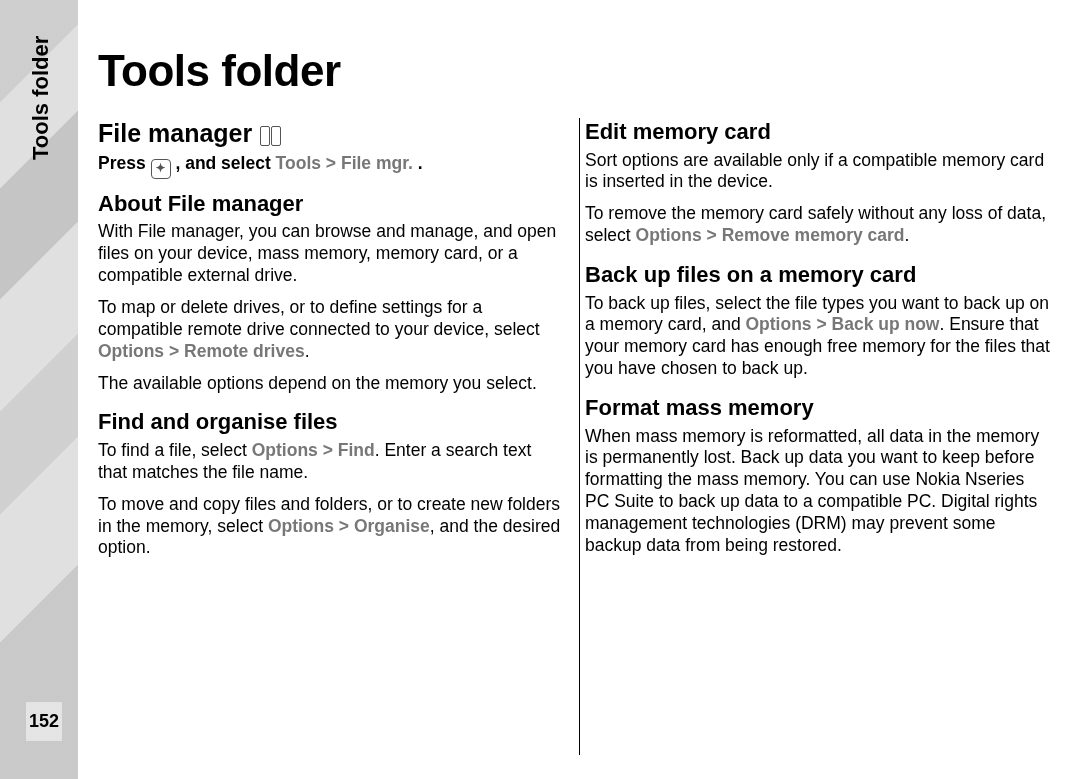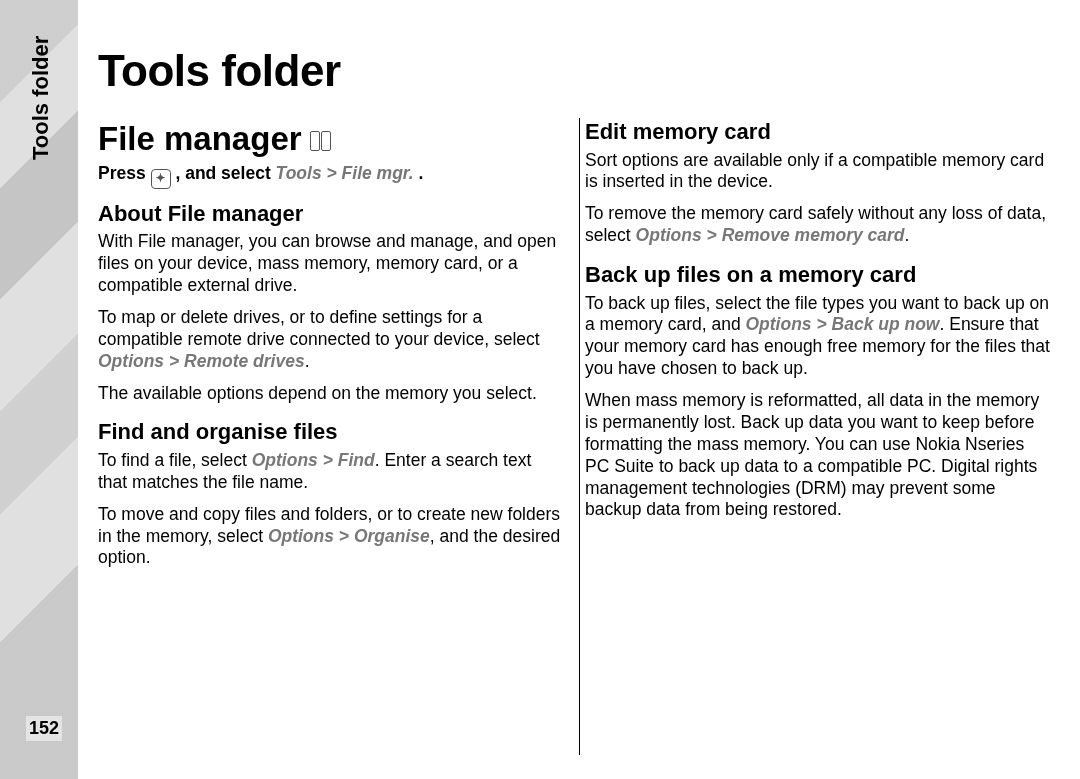--- a/index.html
+++ b/index.html
@@ -8,40 +8,40 @@
   .deco-strip {
     width: 78px; height: 779px; flex-shrink: 0;
     background:
       linear-gradient(135deg, rgba(0,0,0,0.08) 0 12%, transparent 12% 22%, rgba(0,0,0,0.12) 22% 35%, transparent 35% 48%, rgba(0,0,0,0.07) 48% 60%, transparent 60% 75%, rgba(0,0,0,0.1) 75% 100%),
       #e0e0e0;
     position: relative;
   }
   .page-num {
     position: absolute; left: 26px; bottom: 38px;
     font-size: 18px; font-weight: bold; color: #000;
-    background: rgba(255,255,255,0.5); padding: 2px 3px;
+    background: rgba(255,255,255,0.5); padding: 9px 3px;
   }
   .side-label {
     position: absolute; left: 28px; top: 160px;
     transform: rotate(-90deg); transform-origin: left top;
     font-size: 22px; font-weight: bold; white-space: nowrap; color: #000;
   }
   .page {
     flex: 1; padding: 46px 30px 24px 20px;
     display: flex; flex-direction: column;
   }
   h1 { font-size: 44px; font-weight: bold; letter-spacing: -0.5px; margin-bottom: 22px; }
   .columns { display: flex; gap: 0; flex: 1; }
   .col { flex: 1; padding-right: 16px; font-size: 17.5px; line-height: 1.25; }
   .col + .col { border-left: 1.5px solid #000; padding-left: 5px; padding-right: 0; }
-  h2 { font-size: 33px; font-weight: bold; margin-bottom: 4px; display: flex; align-items: center; gap: 8px;}
+  h2 { font-size: 25px; font-weight: bold; margin-bottom: 4px; display: flex; align-items: center; gap: 8px;}
   h3 { font-size: 22px; font-weight: bold; margin-top: 14px; margin-bottom: 4px; }
   p { margin-bottom: 10px; }
   .bold { font-weight: bold; }
-  .grey { color: #777; font-style: italic; }
+  .grey { color: #777; }
   .key-icon {
     display:inline-flex; width:20px; height:20px; border:1.6px solid #555; border-radius:4px;
     align-items:center; justify-content:center; font-size:12px; color:#555; font-weight:bold;
     position:relative; top:3px;
   }
   .fm-icon {
     display:inline-block; width:22px; height:24px; position:relative; top:2px;
   }
   .fm-icon::before, .fm-icon::after {
     content:""; position:absolute; border:1.6px solid #555; border-radius:2px;
@@ -98,17 +98,18 @@
       <p>Sort options are available only if a compatible memory card is inserted in the device.</p>
       <p>
         <span>To remove the memory card safely without any loss of data, select </span><span class="bold grey">Options</span><span class="bold grey"> &gt; </span><span class="bold grey">Remove memory card</span><span>.</span>
       </p>
 
       <h3>Back up files on a memory card</h3>
       <p>
         <span>To back up files, select the file types you want to back up on a memory card, and </span><span class="bold grey">Options</span><span class="bold grey"> &gt; </span><span class="bold grey">Back up now</span><span>. Ensure that your memory card has enough free memory for the files that you have chosen to back up.</span>
       </p>
 
+      <h3>Format mass memory</h3>
       <p>When mass memory is reformatted, all data in the memory is permanently lost. Back up data you want to keep before formatting the mass memory. You can use Nokia Nseries PC Suite to back up data to a compatible PC. Digital rights management technologies (DRM) may prevent some backup data from being restored.</p>
     </div>
 
   </div>
 </div>
 
 </body></html>

